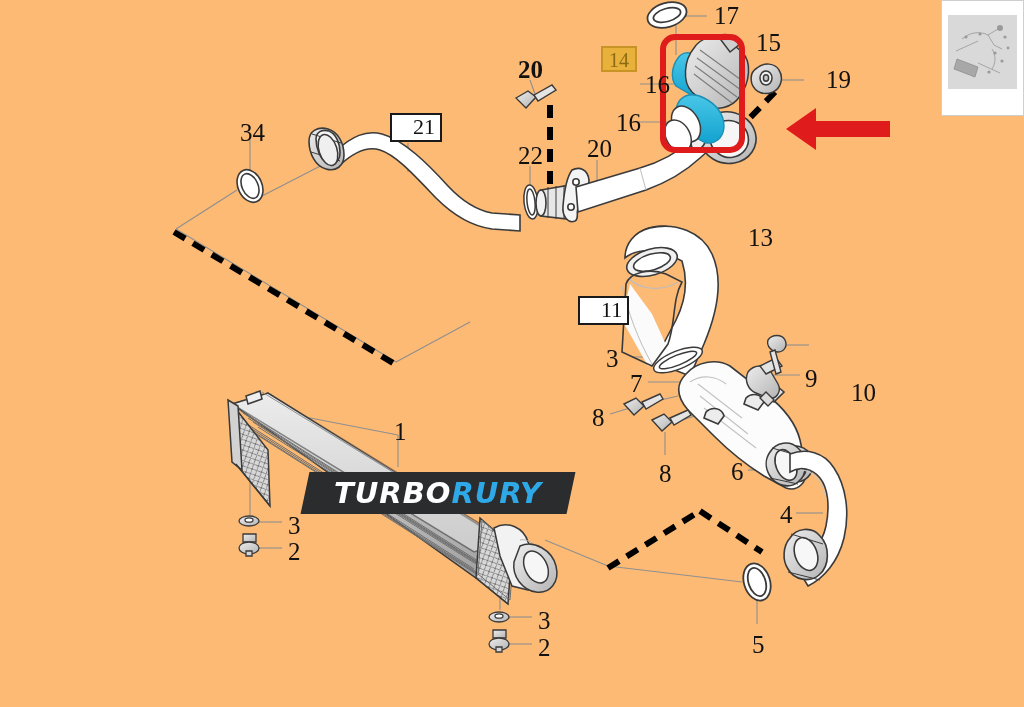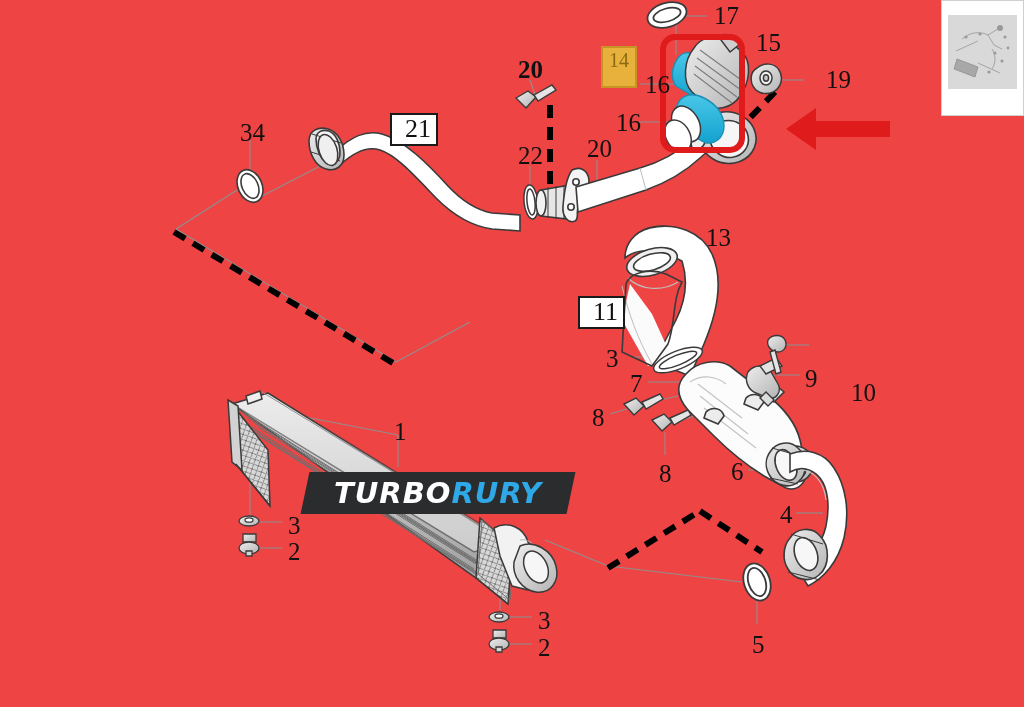--- a/index.html
+++ b/index.html
@@ -7,21 +7,21 @@
     padding: 0;
     background: #ffffff;
   }
   body {
     font-family: "Liberation Sans", sans-serif;
   }
   #page {
     position: relative;
     width: 1024px;
     height: 707px;
-    background: #ef4444;
+    background: #fdba74;
     overflow: hidden;
   }
   #diagram-svg {
     position: absolute;
     left: 0;
     top: 0;
     width: 1024px;
     height: 707px;
   }
   .callout-label {
@@ -29,38 +29,38 @@
     font-family: "Liberation Serif", serif;
     font-size: 25px;
     color: #111111;
     line-height: 1;
     white-space: nowrap;
     user-select: none;
   }
   .boxed-label {
     position: absolute;
     font-family: "Liberation Serif", serif;
-    font-size: 26px;
+    font-size: 22px;
     color: #111111;
     line-height: 1;
     border: 2.5px solid #1a1a1a;
-    padding: 1px 5px 2px 13px;
+    padding: 1px 5px 2px 21px;
     background: #ffffff;
     white-space: nowrap;
     user-select: none;
   }
   .badge-highlight {
     position: absolute;
     font-family: "Liberation Serif", serif;
     font-size: 20px;
     line-height: 1;
     background: #e8b13c;
     color: #8a6a12;
     border: 2px solid #c99426;
-    padding: 2px 6px 16px 6px;
+    padding: 2px 6px 0 6px;
     white-space: nowrap;
     user-select: none;
   }
   
   #watermark {
     position: absolute;
     left: 305px;
     top: 472px;
     width: 266px;
     height: 42px;
@@ -472,21 +472,21 @@
 
   <span class="badge-highlight" style="left:601px; top:46px;">14</span>
 
   <span class="callout-label" style="left:518px; top:57px;font-weight:bold;">20</span>
   <span class="callout-label" style="left:518px; top:143px;">22</span>
   <span class="callout-label" style="left:587px; top:136px;">20</span>
 
   <span class="boxed-label" style="left:390px; top:113px;">21</span>
 
   <span class="callout-label" style="left:240px; top:120px;">34</span>
-  <span class="callout-label" style="left:706px; top:225px;">13</span>
+  <span class="callout-label" style="left:748px; top:225px;">13</span>
 
   <span class="boxed-label" style="left:578px; top:296px;">11</span>
 
   <span class="callout-label" style="left:606px; top:346px;">3</span>
   <span class="callout-label" style="left:851px; top:336px;margin-top:44px;">10</span>
   <span class="callout-label" style="left:805px; top:366px;">9</span>
   <span class="callout-label" style="left:630px; top:371px;">7</span>
   <span class="callout-label" style="left:592px; top:405px;">8</span>
   <span class="callout-label" style="left:659px; top:461px;">8</span>
   <span class="callout-label" style="left:731px; top:459px;">6</span>

